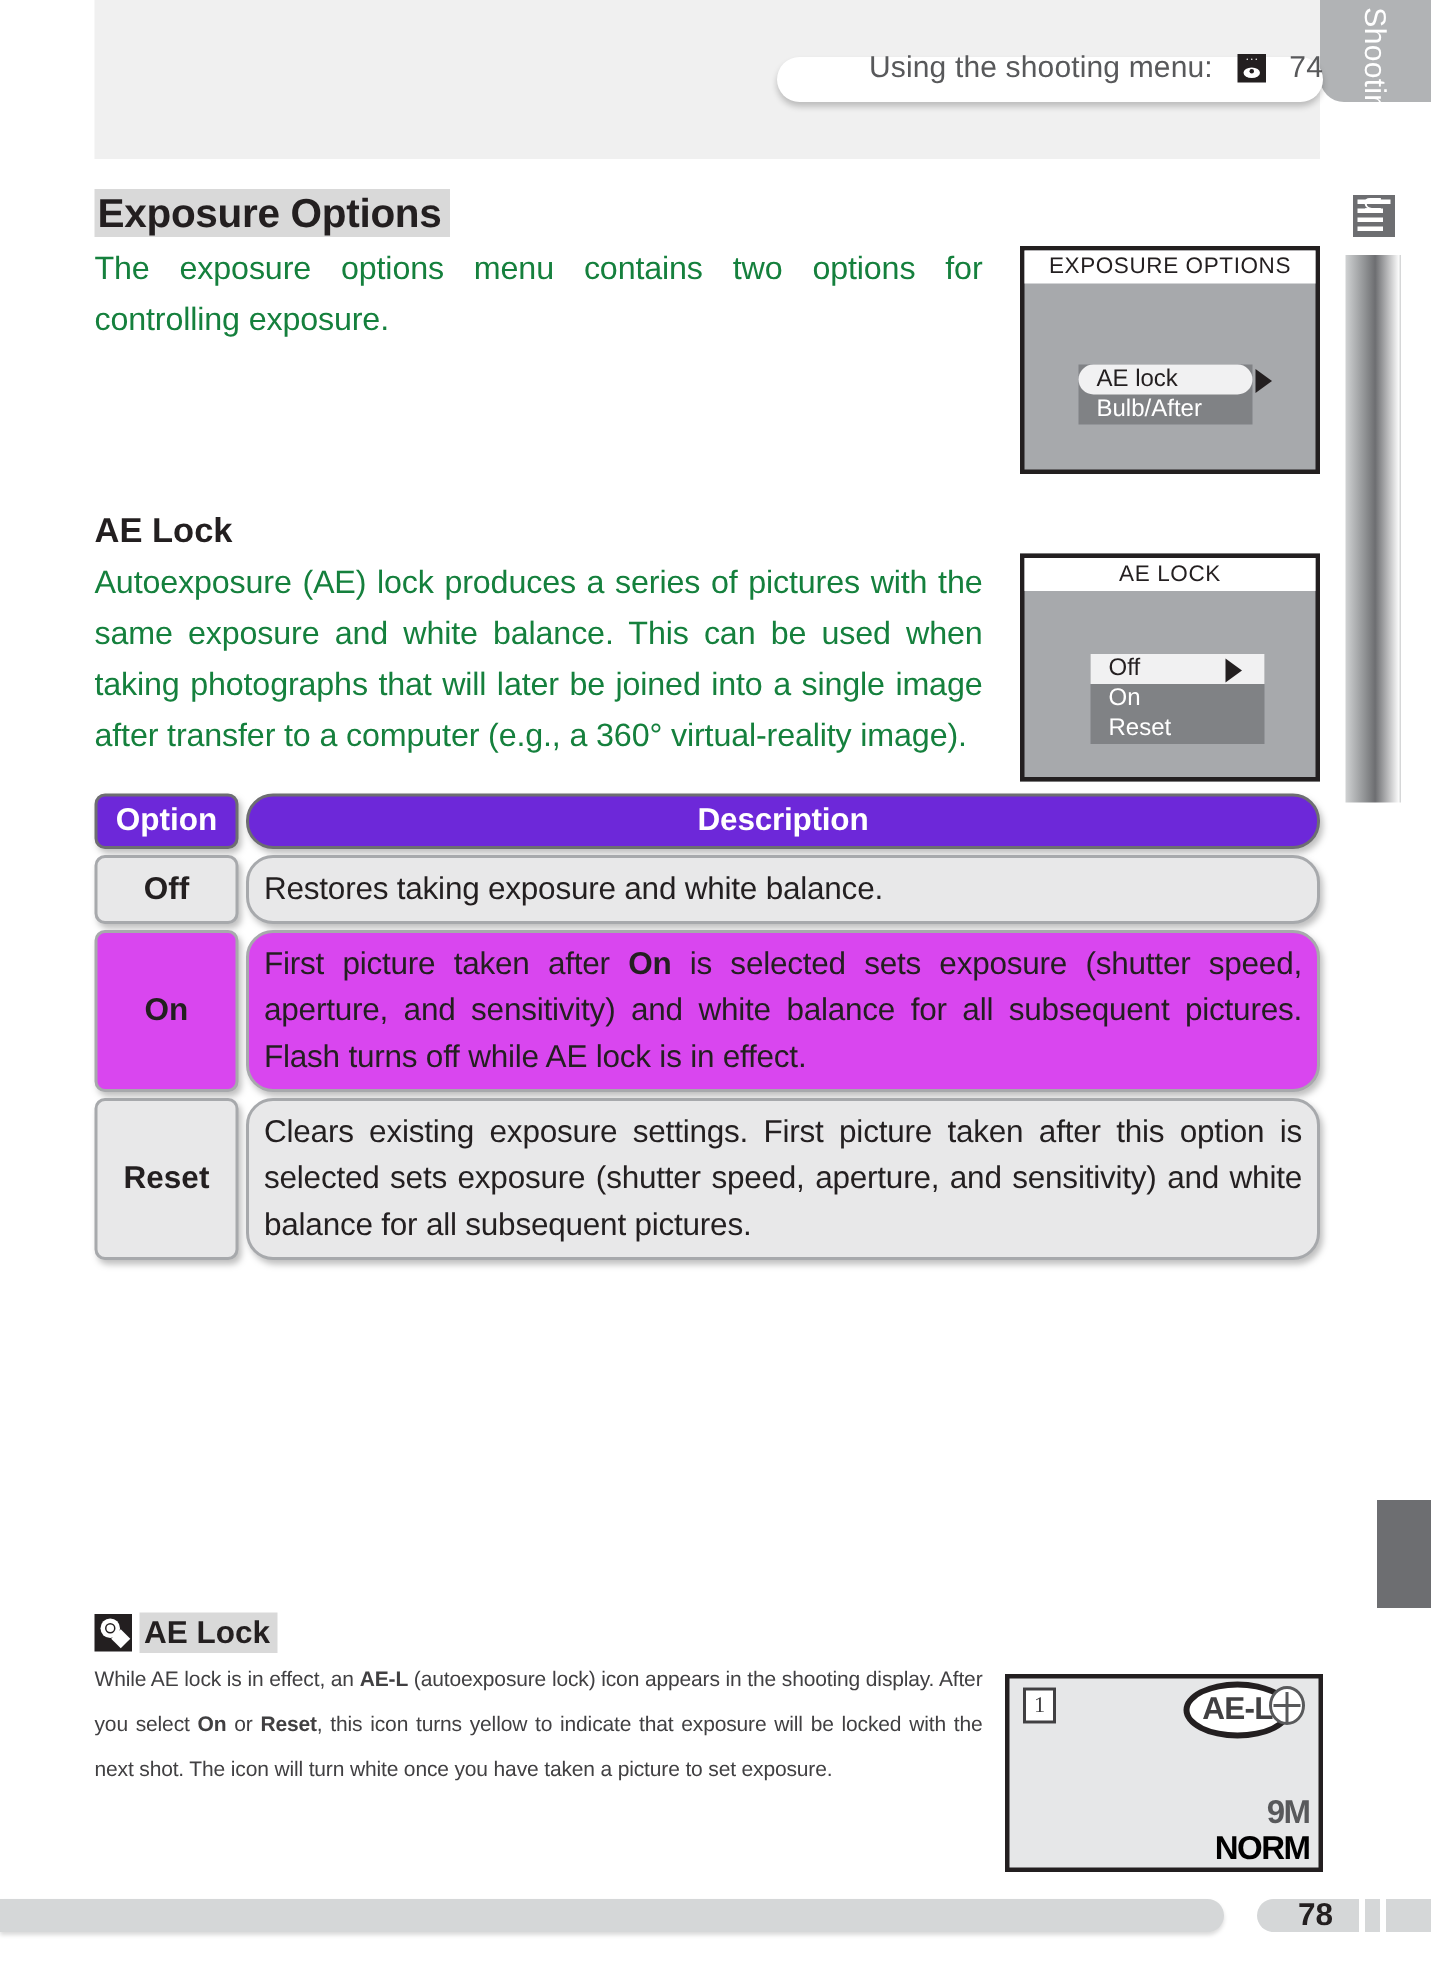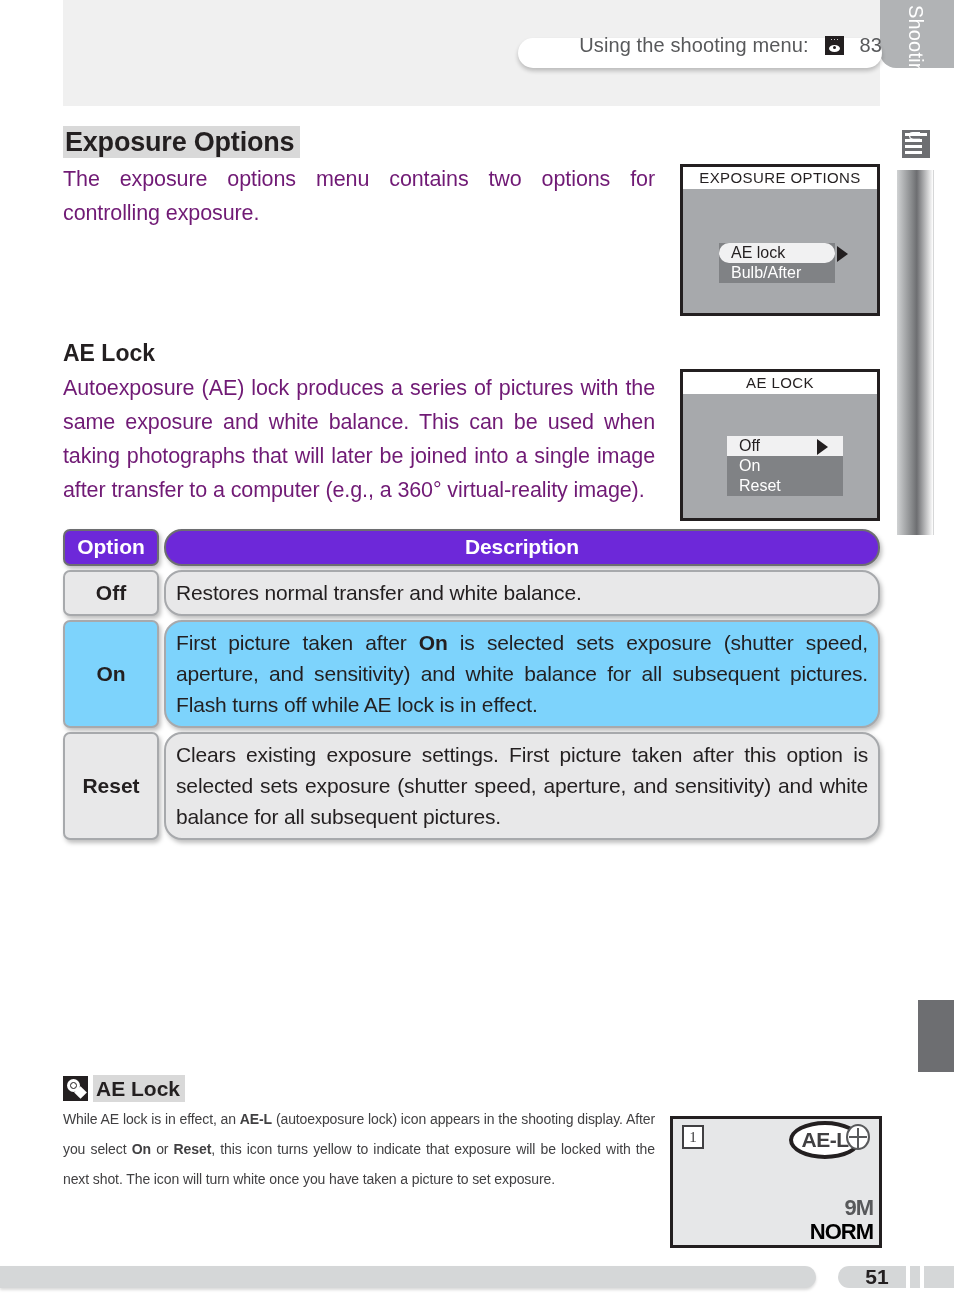--- a/index.html
+++ b/index.html
@@ -123,21 +123,21 @@
     padding: 2px 6px 2px 2px;
     color: #231f20;
     letter-spacing: -0.2px;
   }
 
   p.body {
     font-size: 21.5px;
     line-height: 34px;
     margin: 4px 16px 0 0;
     text-align: justify;
-    color: #701a75;
+    color: #15803d;
     width: 592px;
     letter-spacing: -0.1px;
   }
 
   h2.sub-title {
     font-size: 23px;
     font-weight: bold;
     margin: 0;
     line-height: 1.15;
     color: #231f20;
@@ -230,21 +230,21 @@
     font-weight: bold;
     border-color: #6d6e71;
     text-align: center;
     justify-content: center;
     padding-top: 2px;
     padding-bottom: 3px;
     font-size: 21px;
     line-height: 28px;
   }
   .hdr .cell-desc { display:flex; align-items:center; }
-  .white-row .cell-opt, .white-row .cell-desc { background: #7dd3fc; }
+  .white-row .cell-opt, .white-row .cell-desc { background: #d946ef; }
   .gray-row  .cell-opt, .gray-row  .cell-desc { background: #e8e8e9; }
 
   
   .note {
     position: absolute;
     left: 63px;
     top: 1075px;
     width: 817px;
   }
   .note-head {
@@ -491,42 +491,42 @@
 
 <div id="page">
 
   <div class="head-band"></div>
   <div class="corner-tab"></div>
 
   <div class="running-head"></div>
   <div class="running-head-text">
     <span>Using the shooting menu:</span>
     <span class="rh-icon"></span>
-    <span>83</span>
+    <span>74</span>
   </div>
 
   <div class="content">
     <h1 class="sec-title">Exposure Options</h1>
     <p class="body">The exposure options menu contains two options for controlling exposure.</p>
 
     <div style="height:110px"></div>
 
     <h2 class="sub-title">AE Lock</h2>
     <p class="body">Autoexposure (AE) lock produces a series of pictures with the same exposure and white balance.   This can be used when taking photographs that will later be joined into a single image after transfer to a computer (e.g., a 360° virtual-reality image).</p>
 
     
     <div class="tbl">
       <div class="tbl-row hdr">
         <div class="cell-opt">Option</div>
         <div class="cell-desc">Description</div>
       </div>
       <div id="table-body">
           <div class="tbl-row gray-row">
             <div class="cell-opt">Off</div>
-            <div class="cell-desc"><span>Restores normal transfer and white balance.</span></div>
+            <div class="cell-desc"><span>Restores taking exposure and white balance.</span></div>
           </div>
           <div class="tbl-row white-row">
             <div class="cell-opt">On</div>
             <div class="cell-desc"><span>First picture taken after </span><span style="font-weight: bold;">On</span><span> is selected sets exposure (shutter speed, aperture, and sensitivity) and white balance for all subsequent pictures.  Flash turns off while AE lock is in effect.</span></div>
           </div>
           <div class="tbl-row gray-row">
             <div class="cell-opt">Reset</div>
             <div class="cell-desc"><span>Clears existing exposure settings.  First picture taken after this option is selected sets exposure (shutter speed, aperture, and sensitivity) and white balance for all subsequent pictures.</span></div>
           </div>
         </div>
@@ -579,19 +579,19 @@
     <i></i>
       <i></i>
       <i></i>
       <i></i>
   </div>
   <div class="side-tab"></div>
   <div class="side-tab-text">Menu Guide—The Shooting Menu</div>
   <div class="side-marker"></div>
 
   <div class="footer-bar"></div>
-  <div class="footer-page">51</div>
+  <div class="footer-page">78</div>
   <div class="footer-ticks">
     <span></span>
       <span></span>
   </div>
 
 </div>
 
 </body></html>

